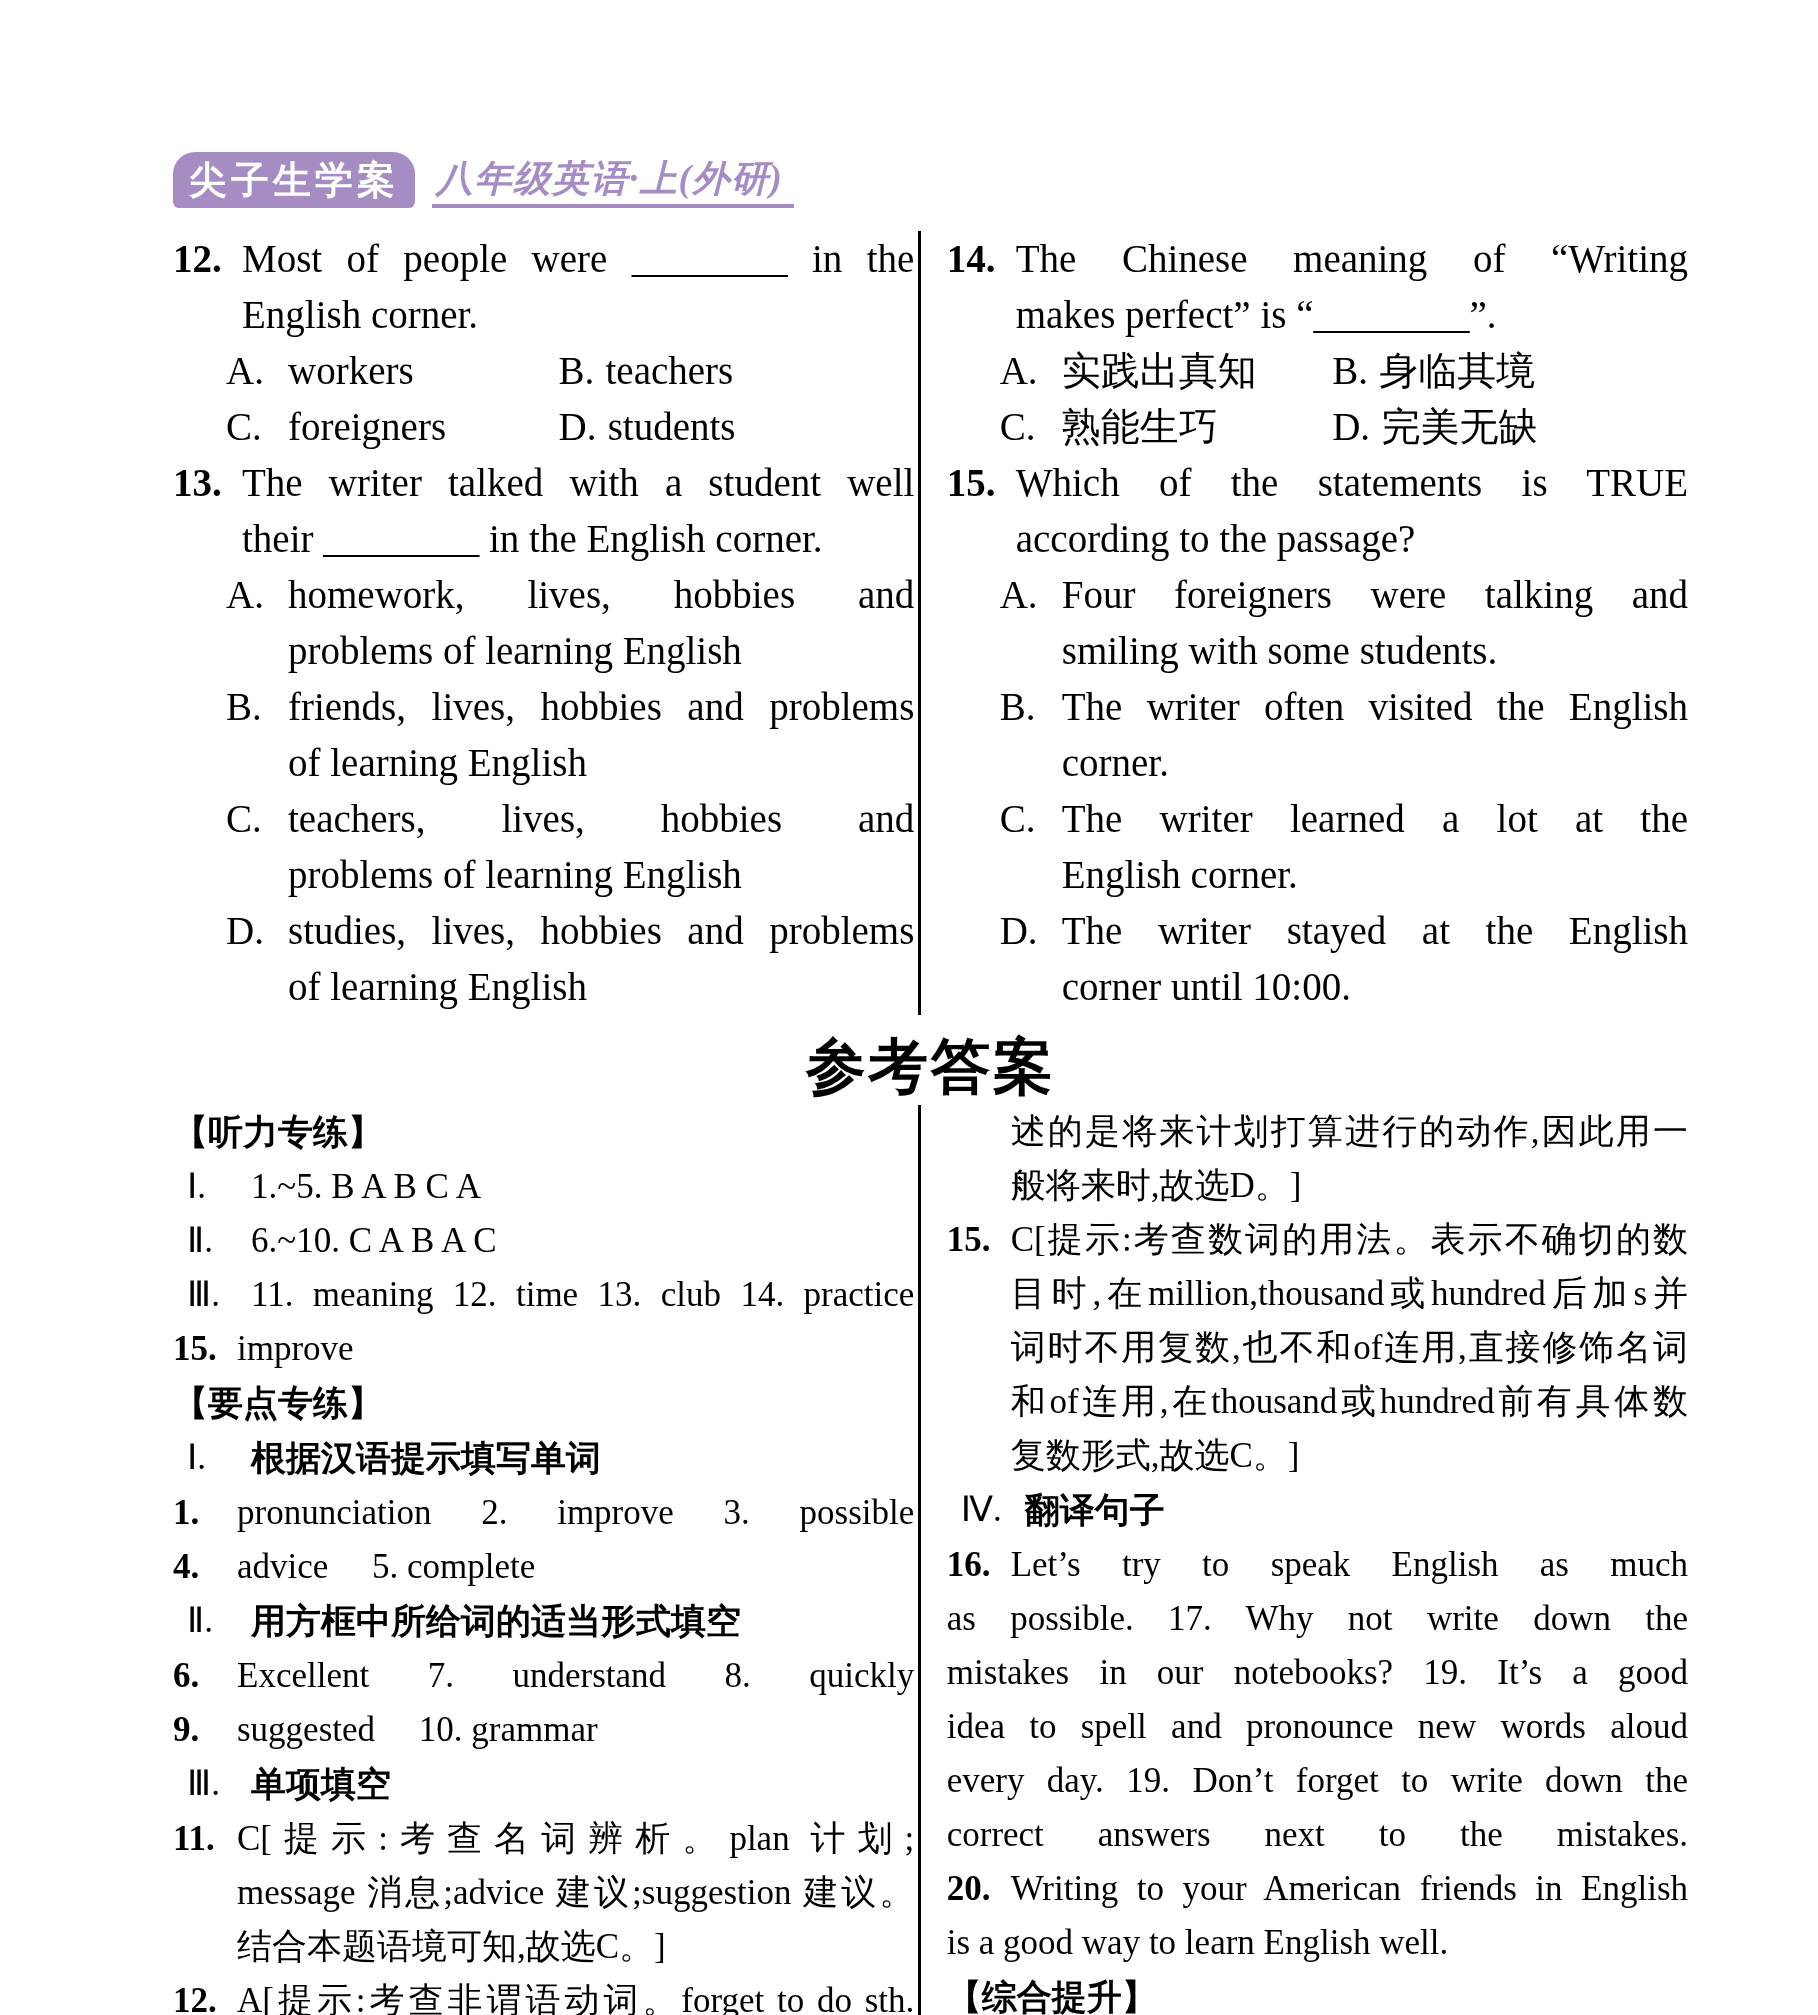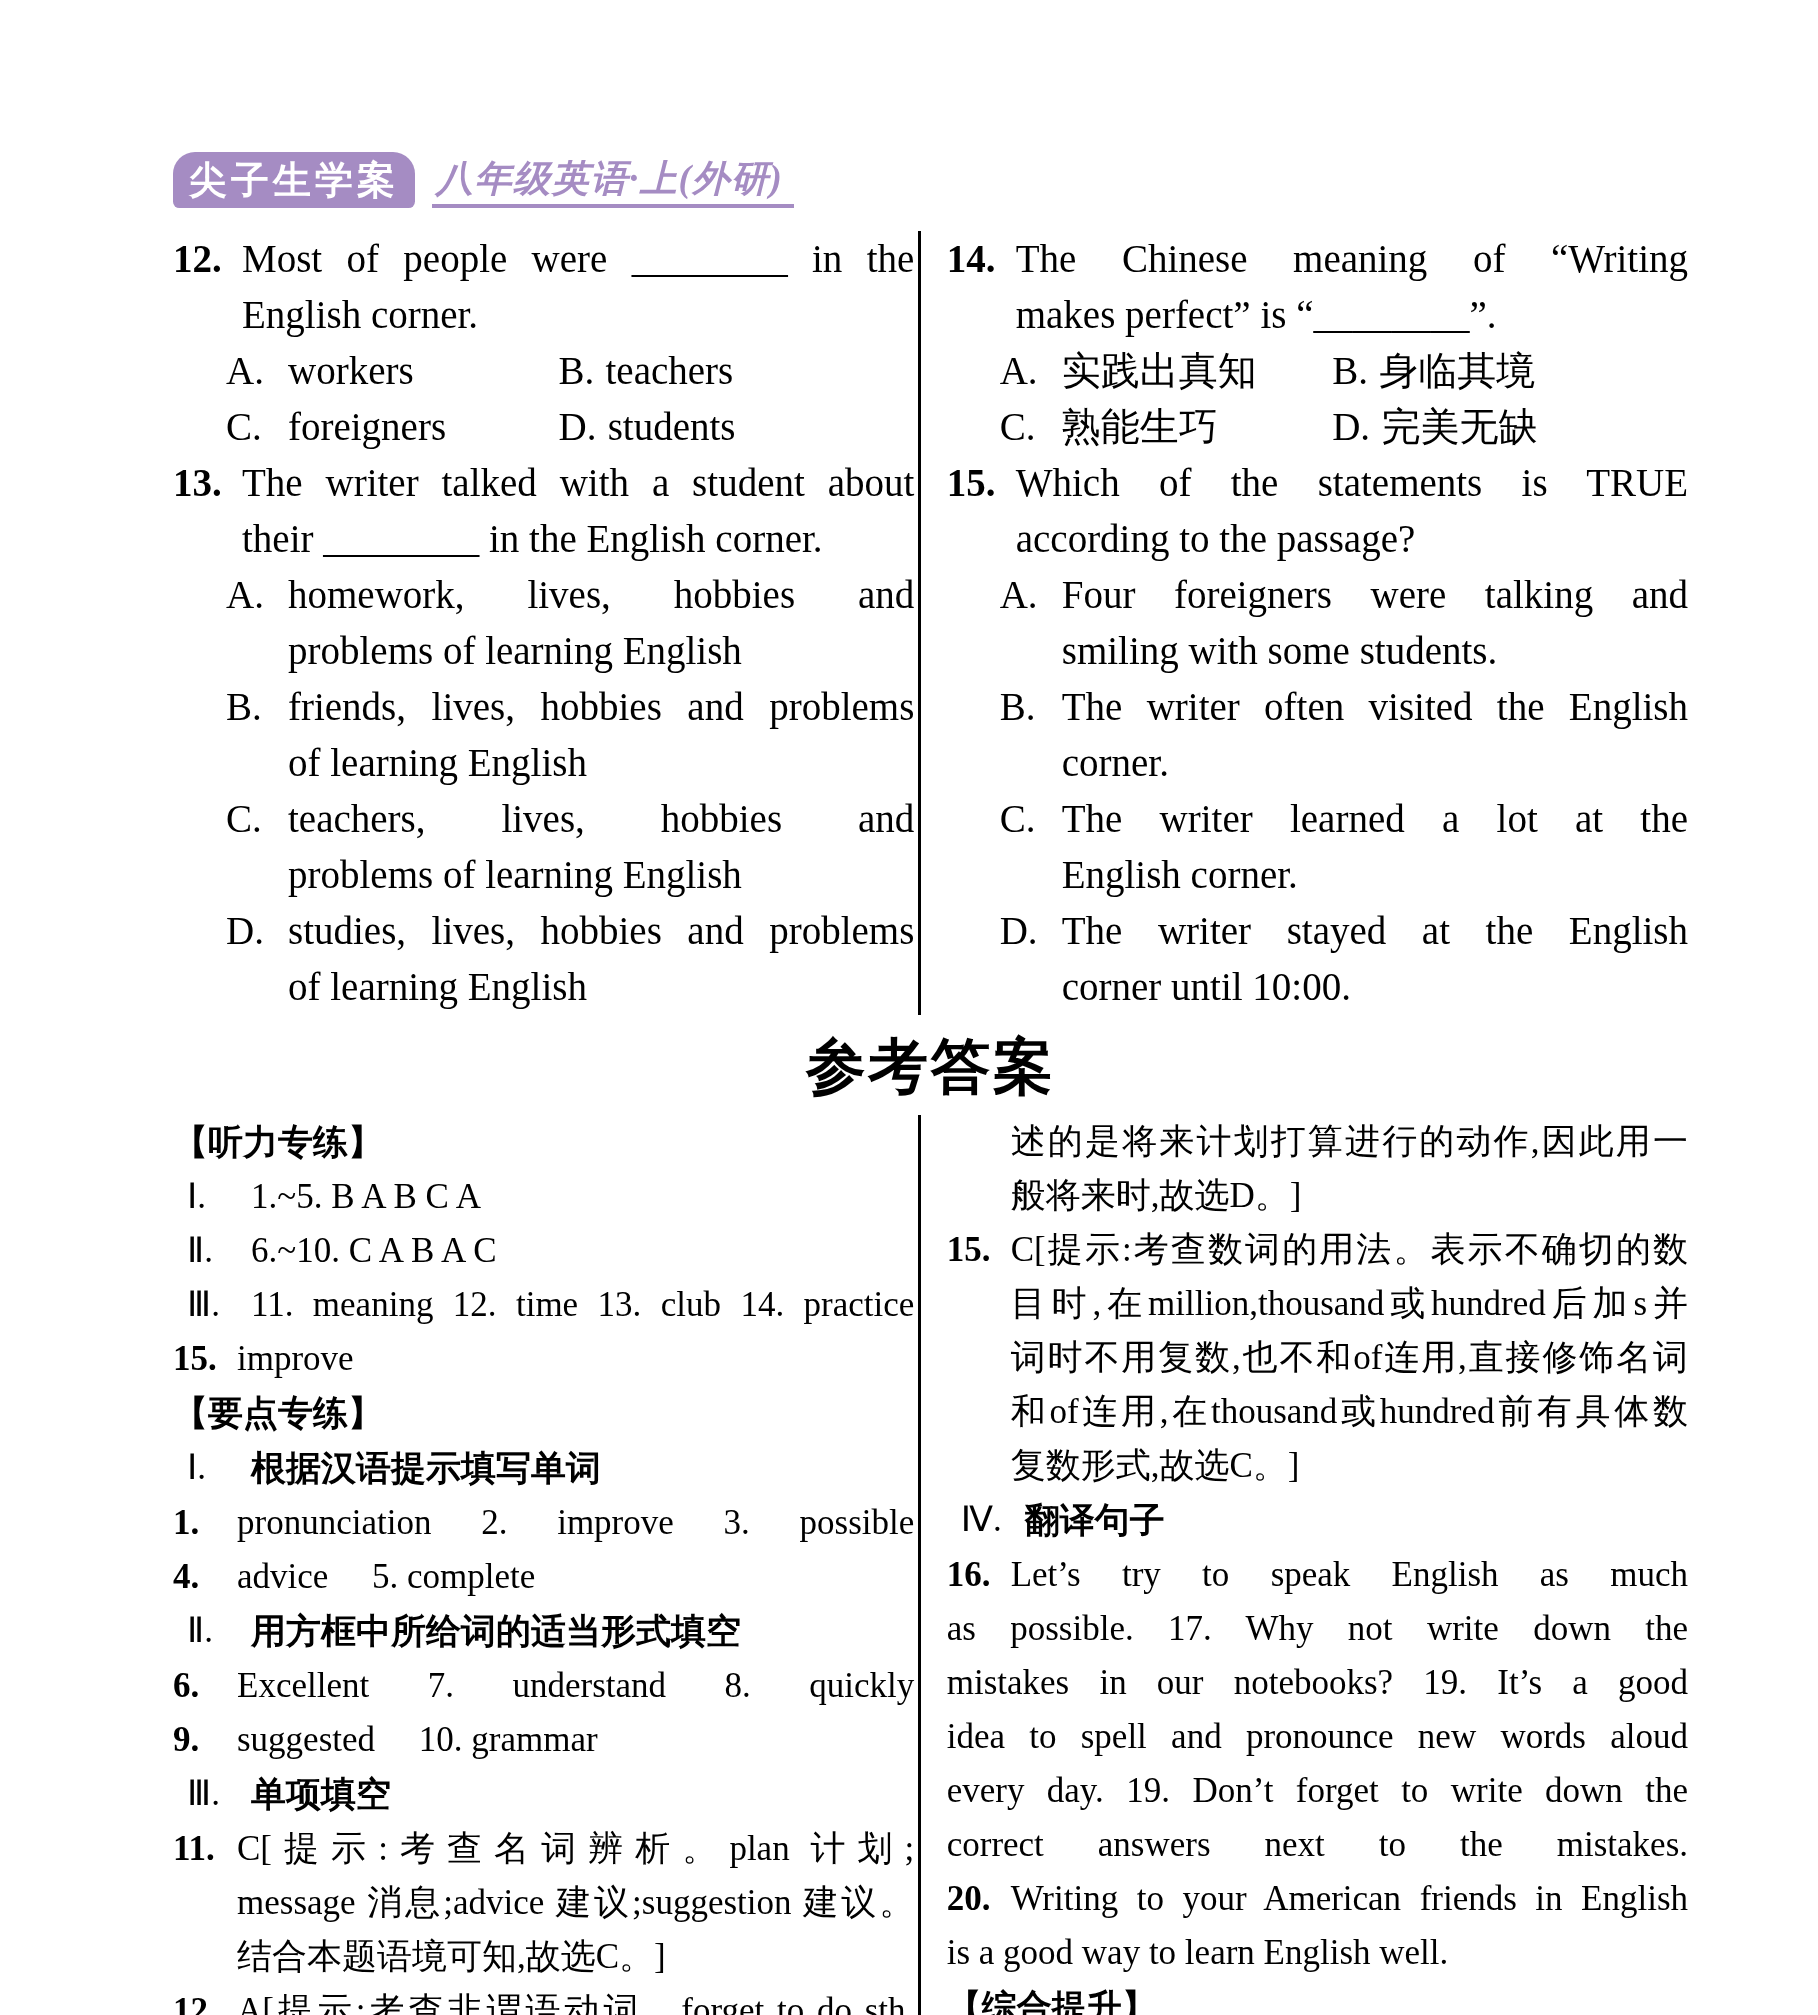--- a/index.html
+++ b/index.html
@@ -34,42 +34,42 @@
   [data-cls~="rn"] .num,[data-cls~="hd2"] .num{font-weight:400;}
   [data-cls~="hd"] .txt,[data-cls~="hd2"] .txt{
       font-family:"Liberation Sans",sans-serif;font-weight:700;}
   
   [data-cls~="j"]{text-align:justify;text-align-last:justify;}
   
   .opt2{position:absolute;left:52%;top:0;}
   .opt2 .num{position:static;font-weight:400;margin-right:11.3px;}
   
   .ans-title{font:700 60px/1 "Liberation Sans",sans-serif;text-align:center;
-             letter-spacing:2.4px;margin:22px 0 18px 0;}
+             letter-spacing:2.4px;margin:22px 0 8px 0;}
 </style>
 </head>
 <body>
 
 <div class="page">
 
   <div class="hdr">
     <div class="badge">尖子生学案</div>
     <div class="sub-wrap">
       <div class="subtitle">八年级英语·上(外研)</div>
     </div>
   </div>
 
   <div class="cols q-section">
     <div class="col">
 
     <div class="line" data-cls="qn j"><span class="num">12.</span><span class="txt">Most of people were ________ in the</span><span class="opt2"><span class="num"></span><span class="txt"></span></span></div>
         <div class="line" data-cls="qc"><span class="num"></span><span class="txt">English corner.</span><span class="opt2"><span class="num"></span><span class="txt"></span></span></div>
         <div class="line" data-cls="opt"><span class="num">A.</span><span class="txt">workers</span><span class="opt2"><span class="num">B.</span><span class="txt">teachers</span></span></div>
         <div class="line" data-cls="opt"><span class="num">C.</span><span class="txt">foreigners</span><span class="opt2"><span class="num">D.</span><span class="txt">students</span></span></div>
-        <div class="line" data-cls="qn j"><span class="num">13.</span><span class="txt">The writer talked with a student about</span><span class="opt2"><span class="num"></span><span class="txt"></span></span></div>
+        <div class="line" data-cls="qn j"><span class="num">13.</span><span class="txt">The writer talked with a student well</span><span class="opt2"><span class="num"></span><span class="txt"></span></span></div>
         <div class="line" data-cls="qc"><span class="num"></span><span class="txt">their ________ in the English corner.</span><span class="opt2"><span class="num"></span><span class="txt"></span></span></div>
         <div class="line" data-cls="opt j"><span class="num">A.</span><span class="txt">homework, lives, hobbies and</span><span class="opt2"><span class="num"></span><span class="txt"></span></span></div>
         <div class="line" data-cls="optc"><span class="num"></span><span class="txt">problems of learning English</span><span class="opt2"><span class="num"></span><span class="txt"></span></span></div>
         <div class="line" data-cls="opt j"><span class="num">B.</span><span class="txt">friends, lives, hobbies and problems</span><span class="opt2"><span class="num"></span><span class="txt"></span></span></div>
         <div class="line" data-cls="optc"><span class="num"></span><span class="txt">of learning English</span><span class="opt2"><span class="num"></span><span class="txt"></span></span></div>
         <div class="line" data-cls="opt j"><span class="num">C.</span><span class="txt">teachers, lives, hobbies and</span><span class="opt2"><span class="num"></span><span class="txt"></span></span></div>
         <div class="line" data-cls="optc"><span class="num"></span><span class="txt">problems of learning English</span><span class="opt2"><span class="num"></span><span class="txt"></span></span></div>
         <div class="line" data-cls="opt j"><span class="num">D.</span><span class="txt">studies, lives, hobbies and problems</span><span class="opt2"><span class="num"></span><span class="txt"></span></span></div>
         <div class="line" data-cls="optc"><span class="num"></span><span class="txt">of learning English</span><span class="opt2"><span class="num"></span><span class="txt"></span></span></div>
       </div>

